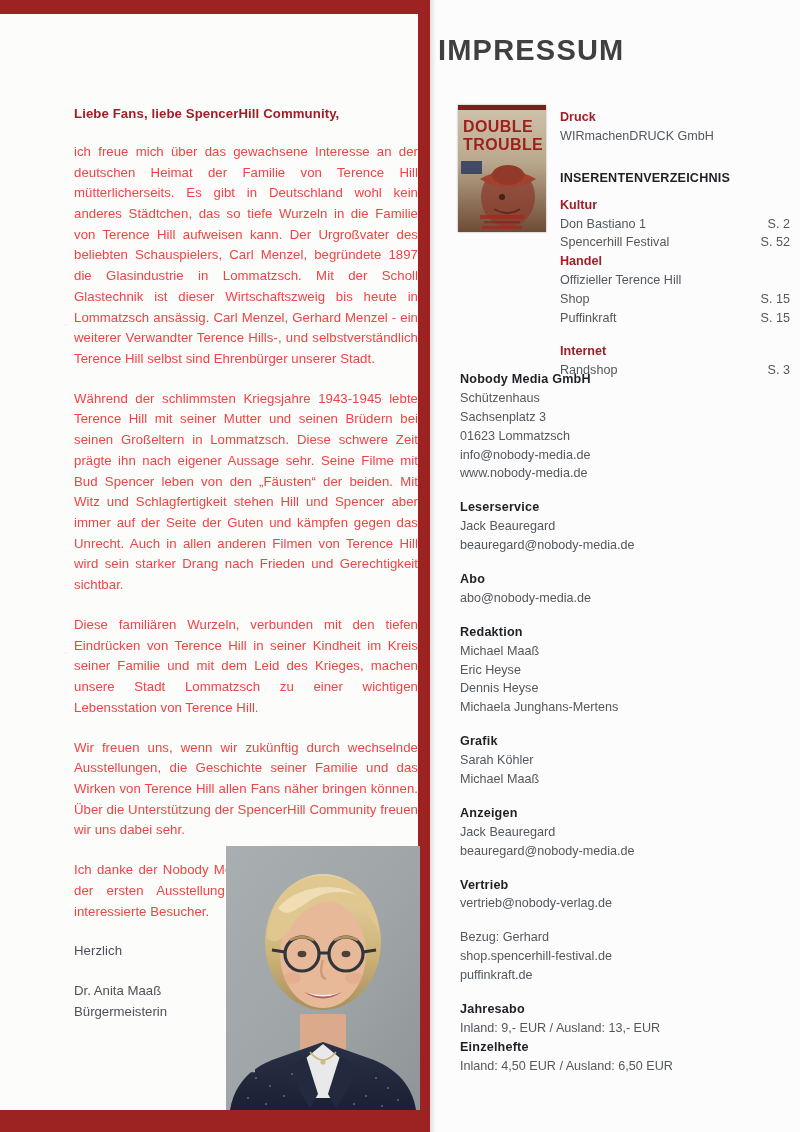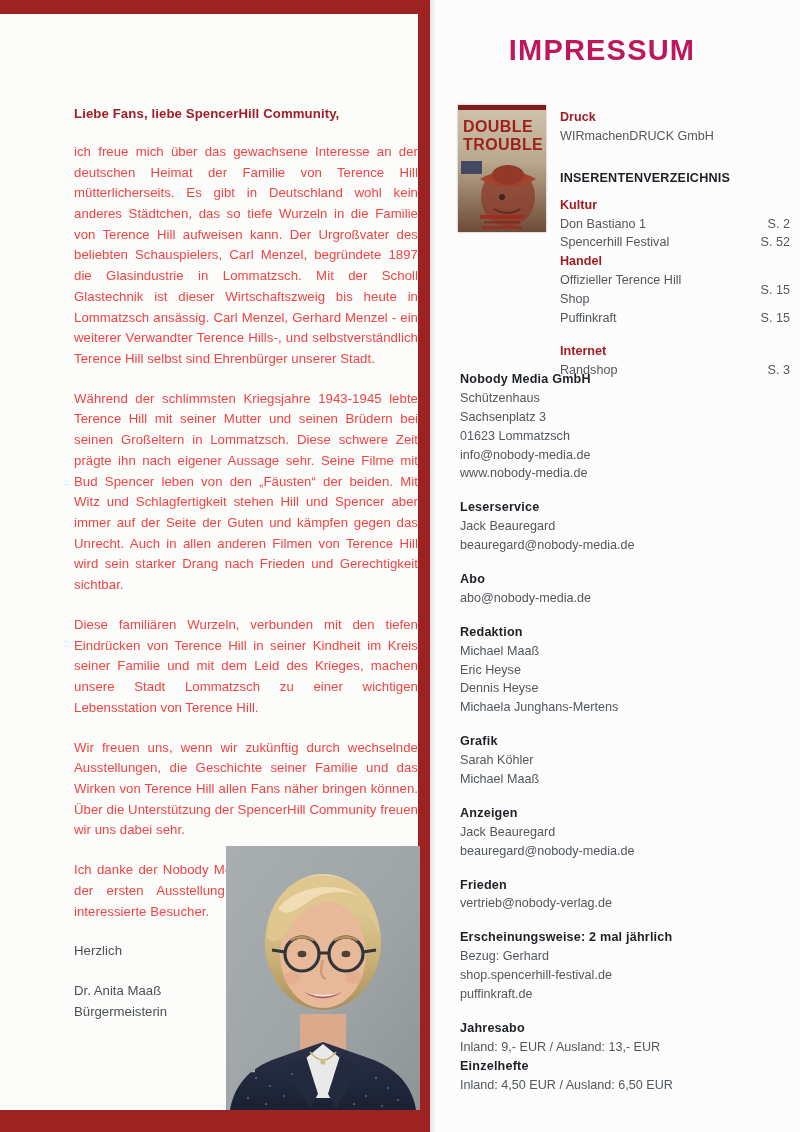--- a/index.html
+++ b/index.html
@@ -128,25 +128,25 @@
   .right-page {
     position: absolute;
     left: 436px;
     top: 0;
     width: 364px;
     height: 1132px;
     background: #fcfcfc;
   }
   .imp-title {
     position: absolute;
-    left: 8px;
+    left: 2px;
     top: 34px;
     width: 316px;
-    text-align: center;
-    color: #be185d;
+    text-align: left;
+    color: #404040;
     font-size: 29px;
     font-weight: bold;
     letter-spacing: 1.2px;
   }
 
   
   .cover {
     position: absolute;
     left: 22px;
     top: 105px;
@@ -185,21 +185,21 @@
     font-size: 12.6px;
     margin: 0;
     line-height: 1.5;
   }
   .spacer-8 { height: 8px; }
   .spacer-14 { height: 14px; }
 
   .idx-row {
     display: flex;
     justify-content: space-between;
-    align-items: center;
+    align-items: flex-end;
     color: #53585d;
     font-size: 12.6px;
     line-height: 1.5;
     gap: 44px;
   }
   .idx-row .pg { color: #53585d; white-space: nowrap; padding-left: 8px; }
 
   
   .pub-info {
     position: absolute;
@@ -430,26 +430,25 @@
         <p class="val">Michael Maaß</p>
       </div>
 
       <div class="block">
         <p class="h-black">Anzeigen</p>
         <p class="val">Jack Beauregard</p>
         <p class="val">beauregard@nobody-media.de</p>
       </div>
 
       <div class="block">
-        <p class="h-black">Frieden</p>
+        <p class="h-black">Vertrieb</p>
         <p class="val">vertrieb@nobody-verlag.de</p>
       </div>
 
       <div class="block">
-        <p class="h-black">Erscheinungsweise: 2 mal jährlich</p>
         <p class="val">Bezug: Gerhard</p>
         <p class="val">shop.spencerhill-festival.de</p>
         <p class="val">puffinkraft.de</p>
       </div>
 
       <div class="block">
         <p class="h-black">Jahresabo</p>
         <p class="val">Inland: 9,- EUR / Ausland: 13,- EUR</p>
         <p class="h-black">Einzelhefte</p>
         <p class="val">Inland: 4,50 EUR / Ausland: 6,50 EUR</p>

